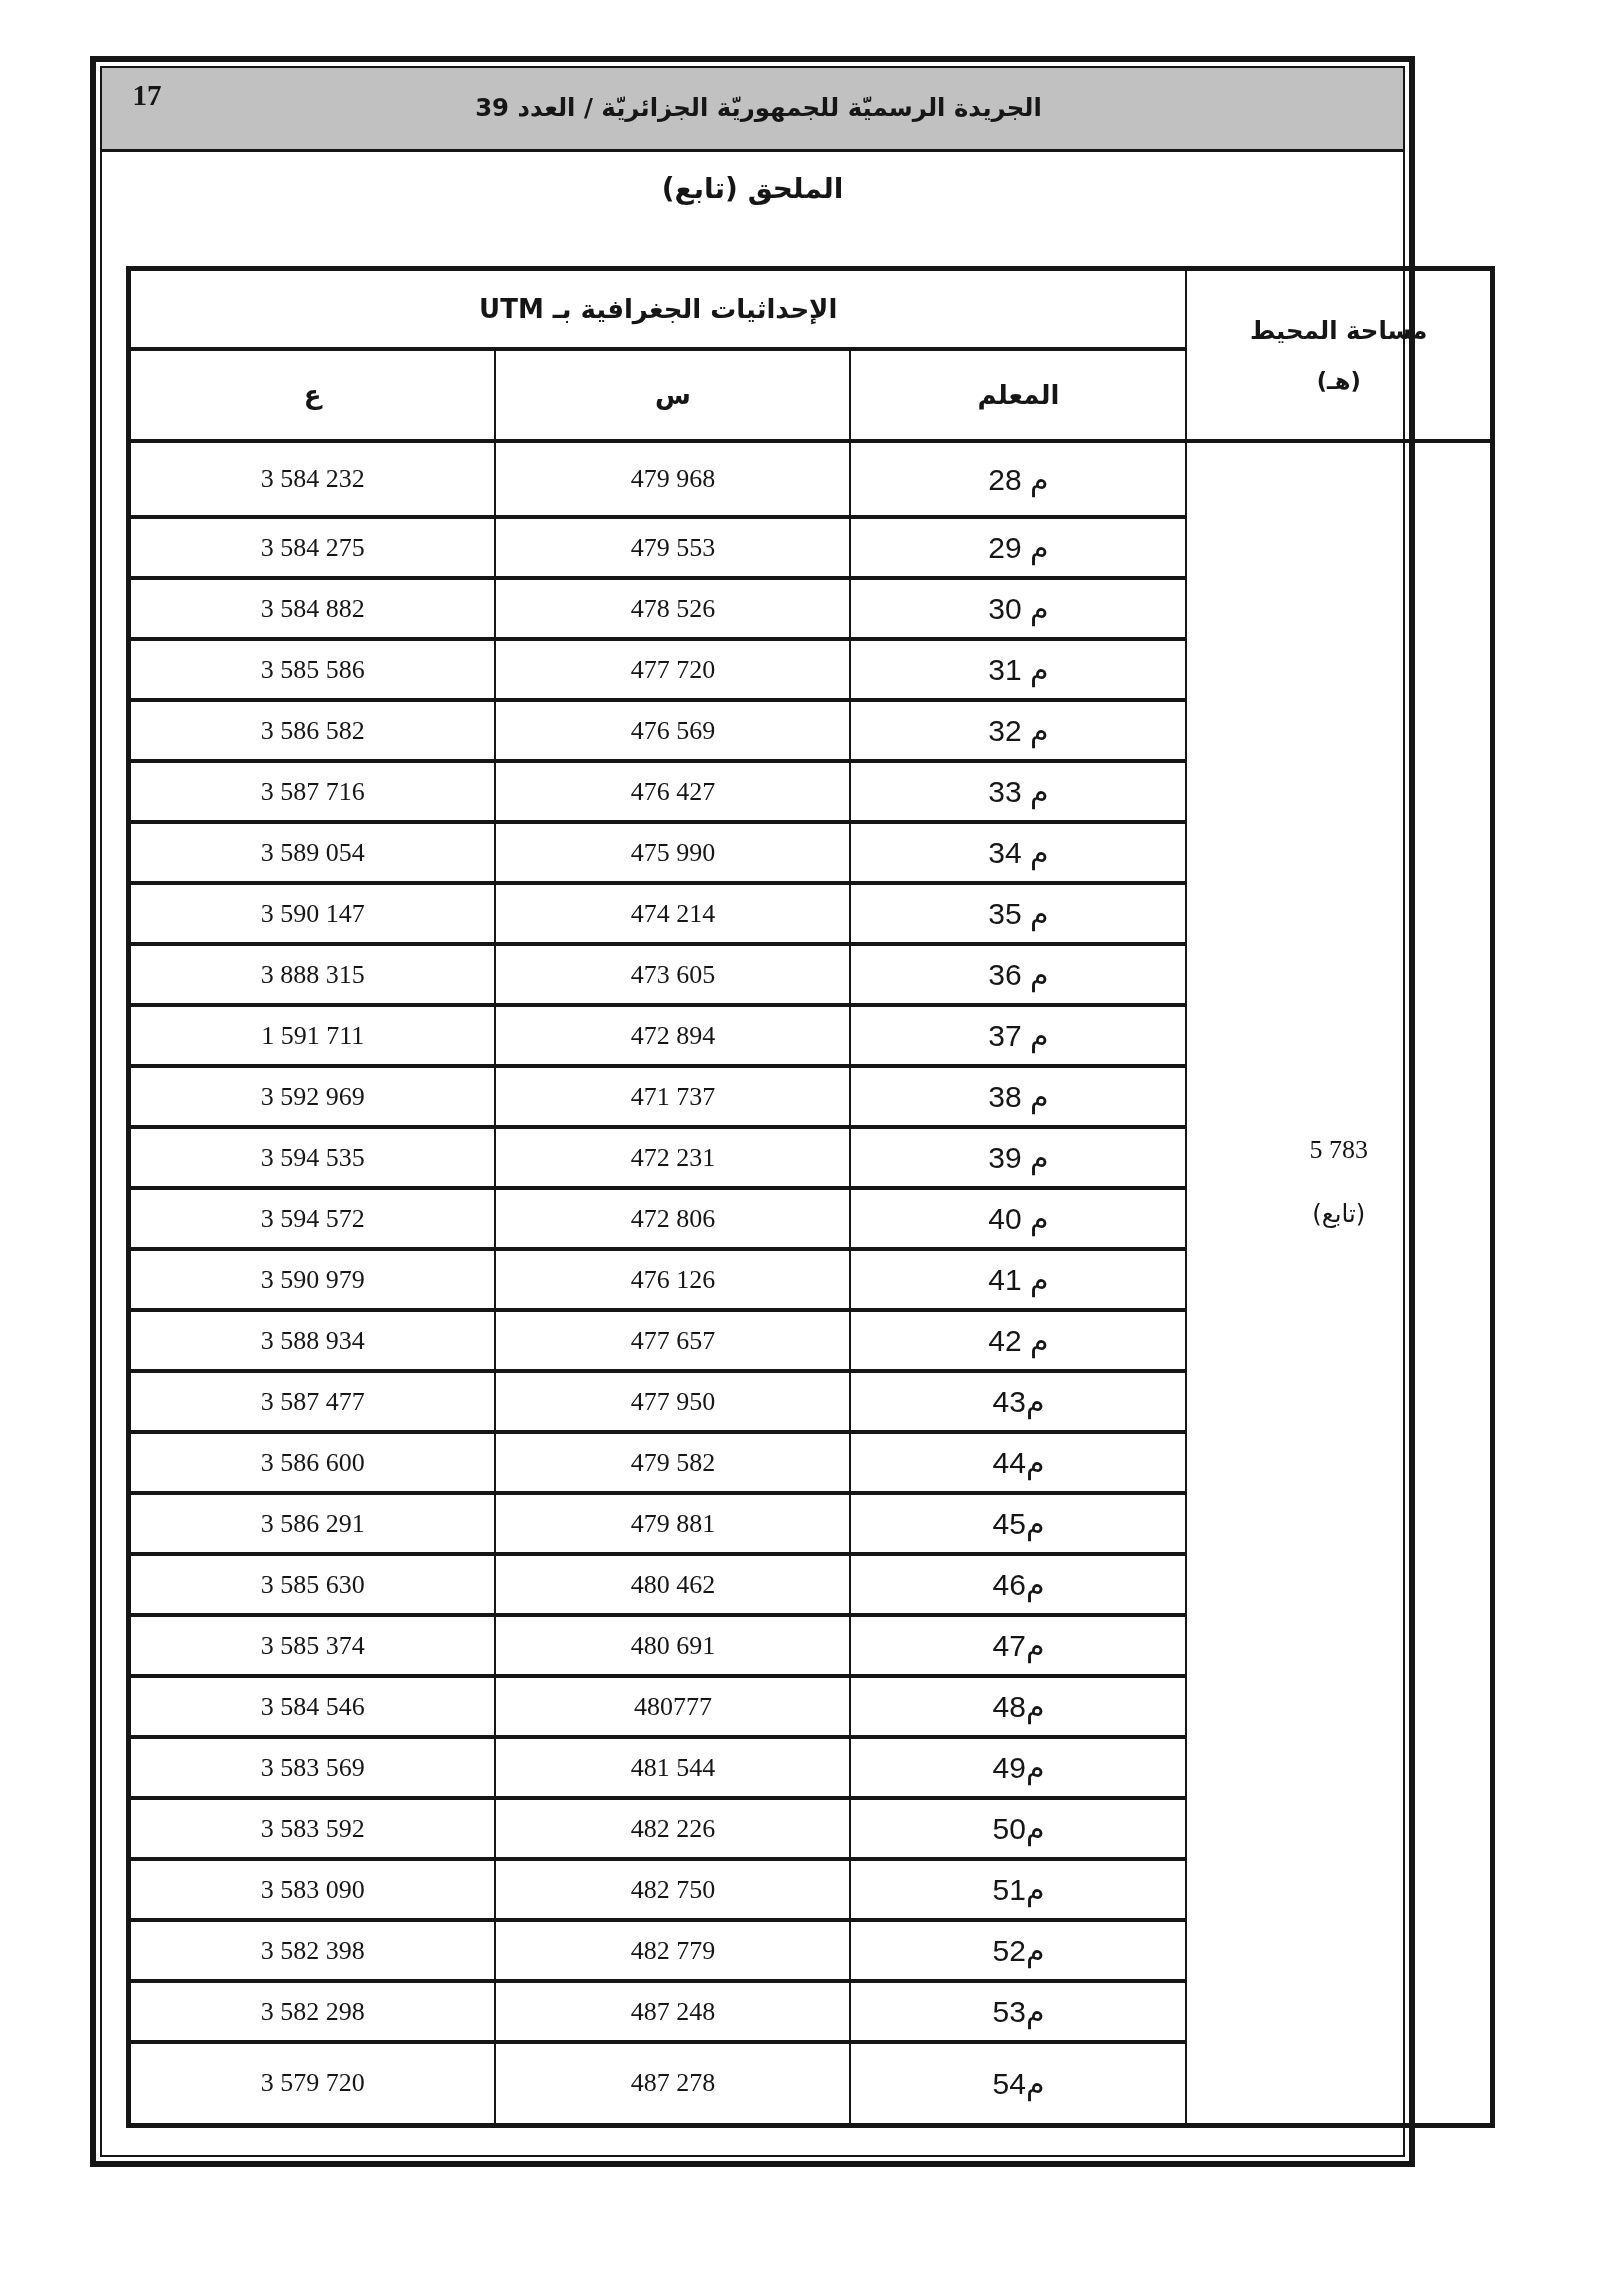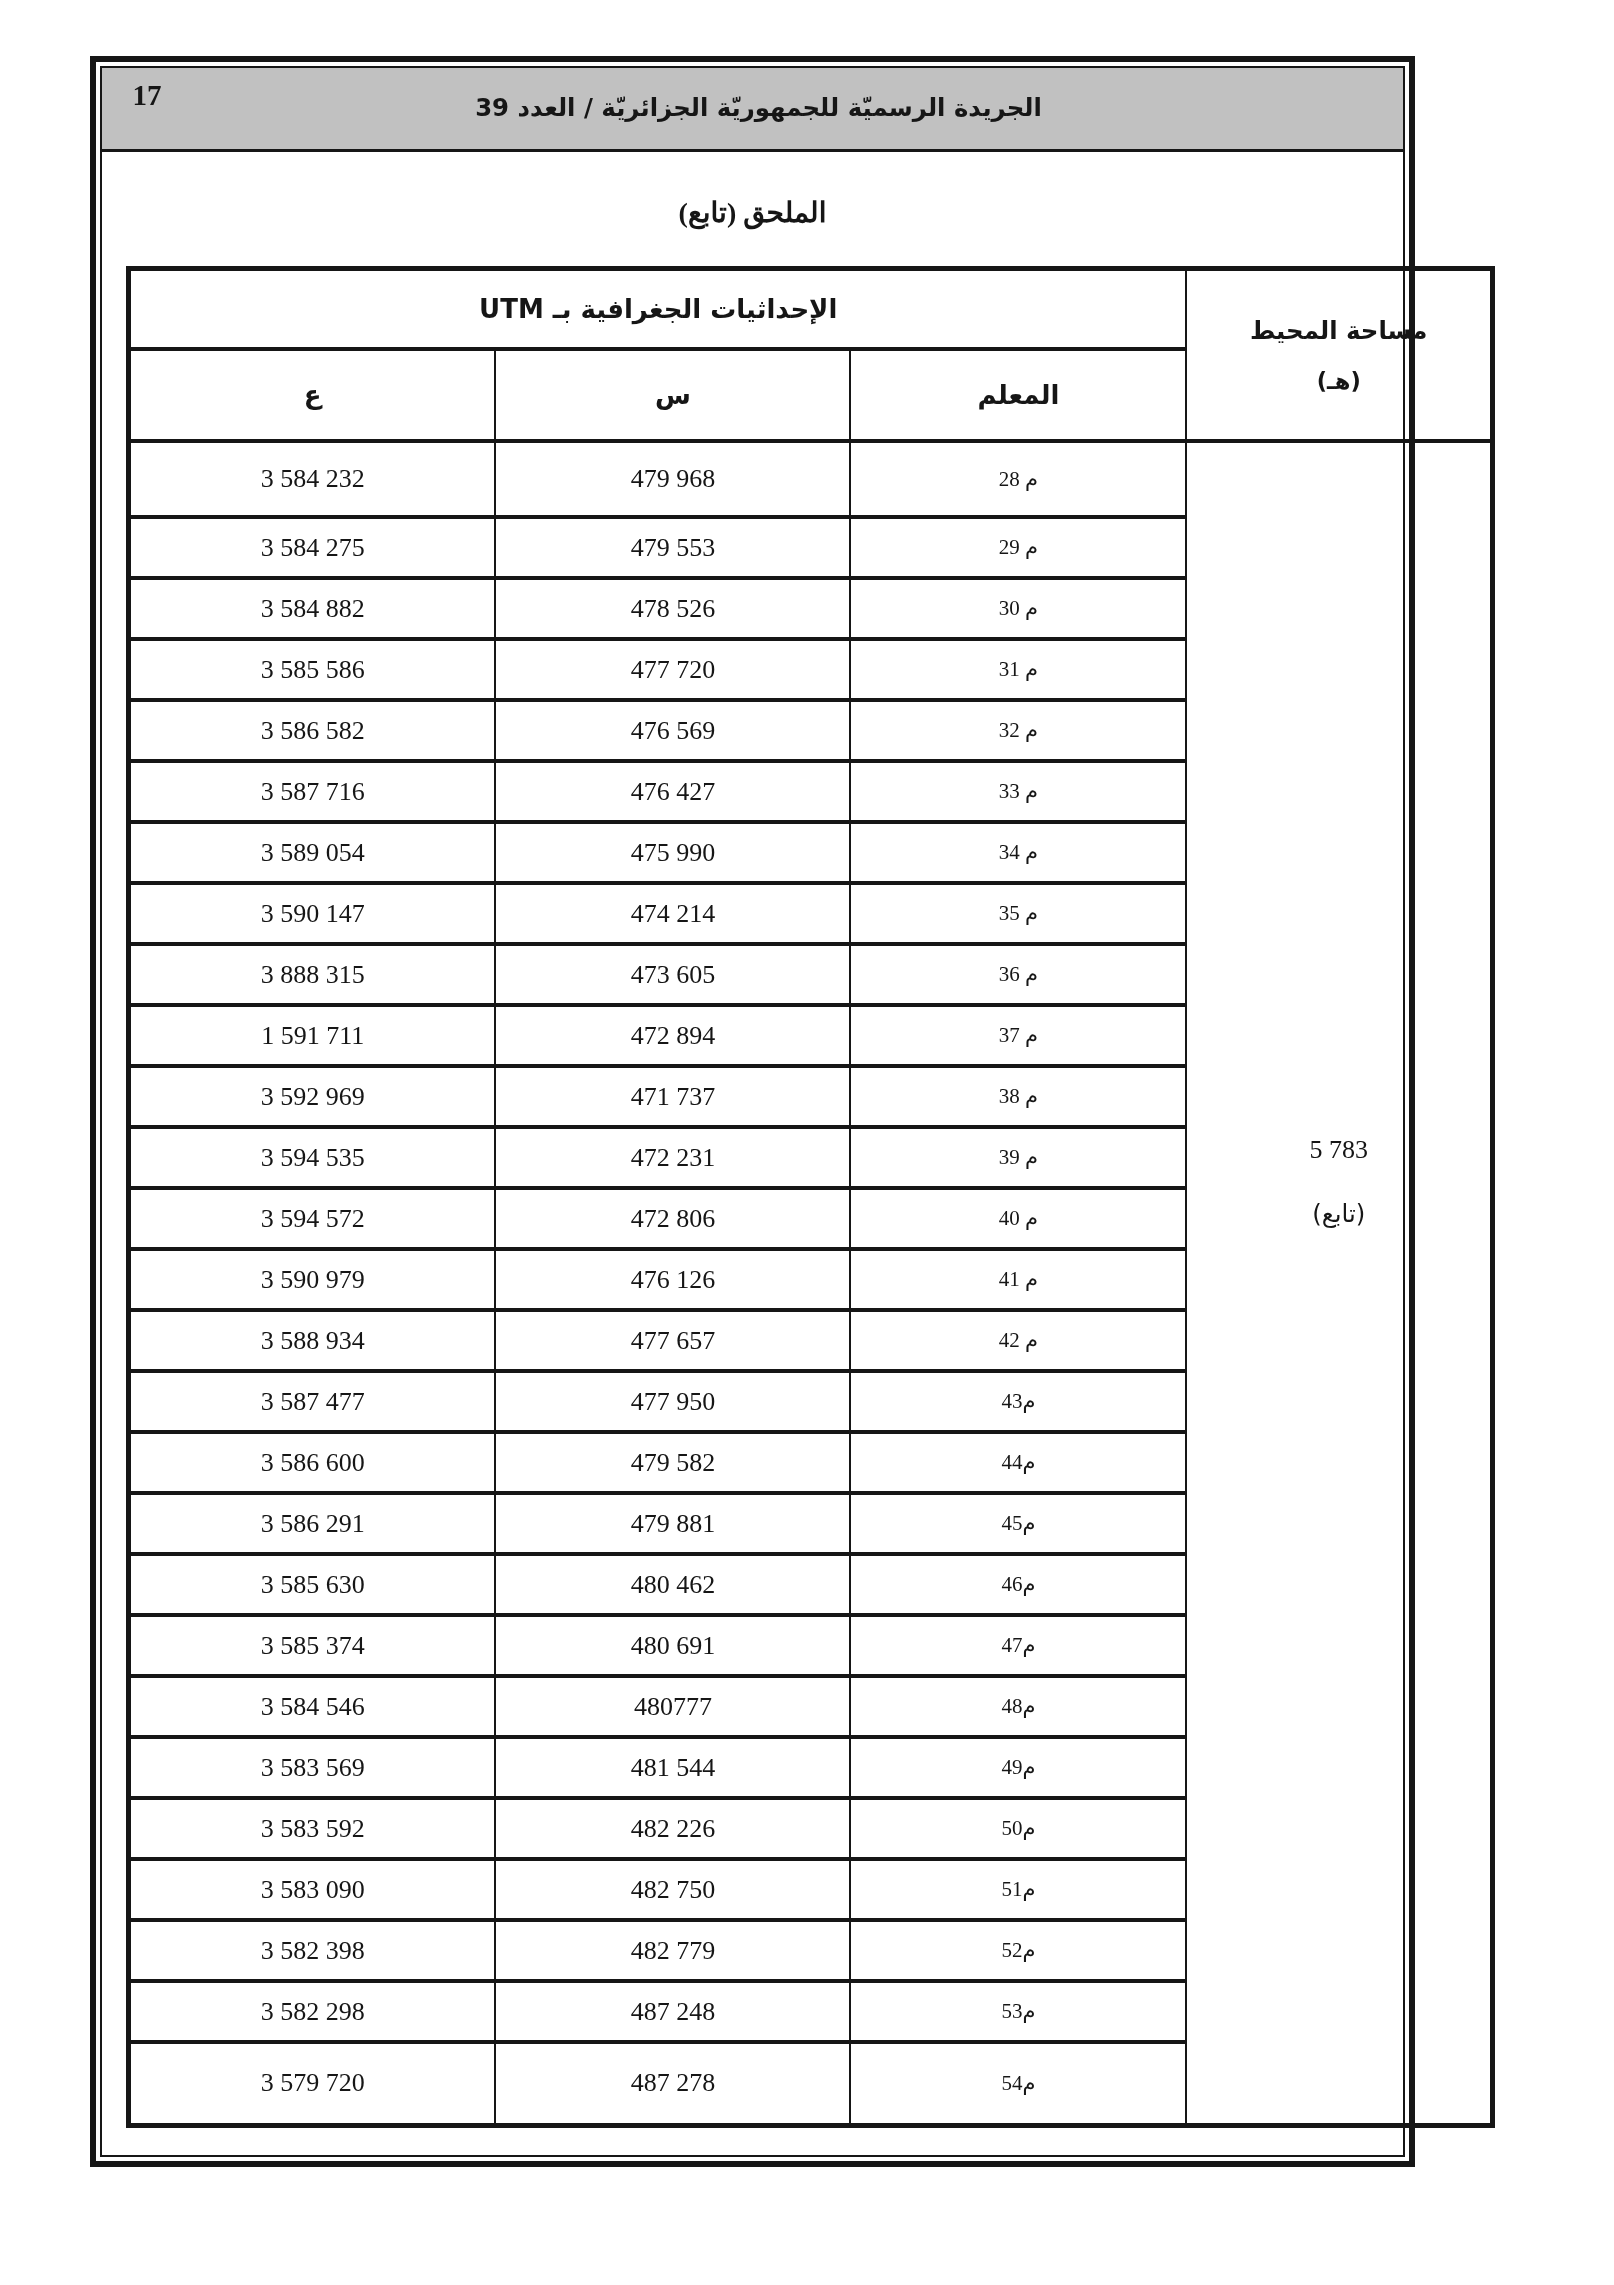--- a/index.html
+++ b/index.html
@@ -59,26 +59,25 @@
     display: flex;
     flex-direction: column;
     justify-content: center;
     direction: rtl;
     text-align: right;
     font-weight: bold;
     font-size: 22.6px;
     line-height: 38px;
   }
   .annex-title {
-    margin-top: 44px;
+    margin-top: 20px;
     text-align: center;
     direction: rtl;
     font-weight: bold;
     font-size: 28px;
-    font-family: Liberation Serif, serif;
   }
   .coords-table {
     position: absolute;
     left: 24.4px;
     top: 198px;
     width: 1363px;
     border-collapse: collapse;
     border: 5.4px solid #161616;
     direction: rtl;
     table-layout: fixed;
@@ -112,22 +111,22 @@
   }
   .area-head-inner .l1 { font-size: 24.4px; }
   .area-head-inner .l2 { font-size: 22.6px; }
   .num {
     font-family: "Liberation Serif", serif;
     font-size: 26px;
     direction: ltr;
     unicode-bidi: isolate;
   }
   .marker-cell {
-    font-family: Liberation Serif, serif;
-    font-size: 21px;
+    font-family: Liberation Sans, sans-serif;
+    font-size: 30px;
     direction: rtl;
   }
   .area-cell-inner {
     display: flex;
     flex-direction: column;
     align-items: center;
     gap: 34px;
     transform: translateY(-101px);
   }
   .area-value {

